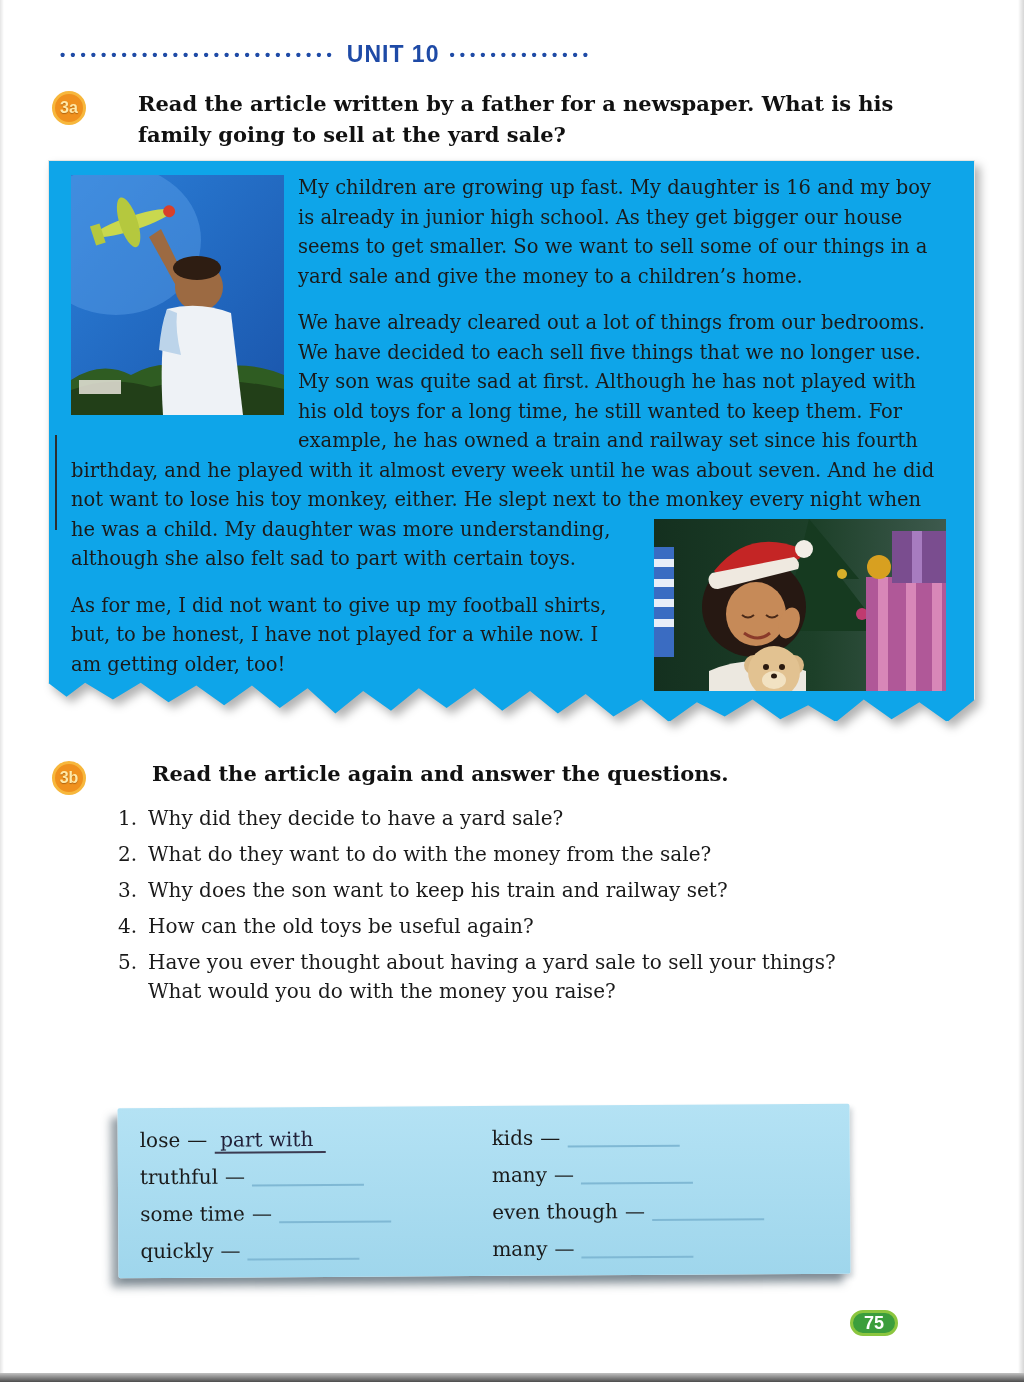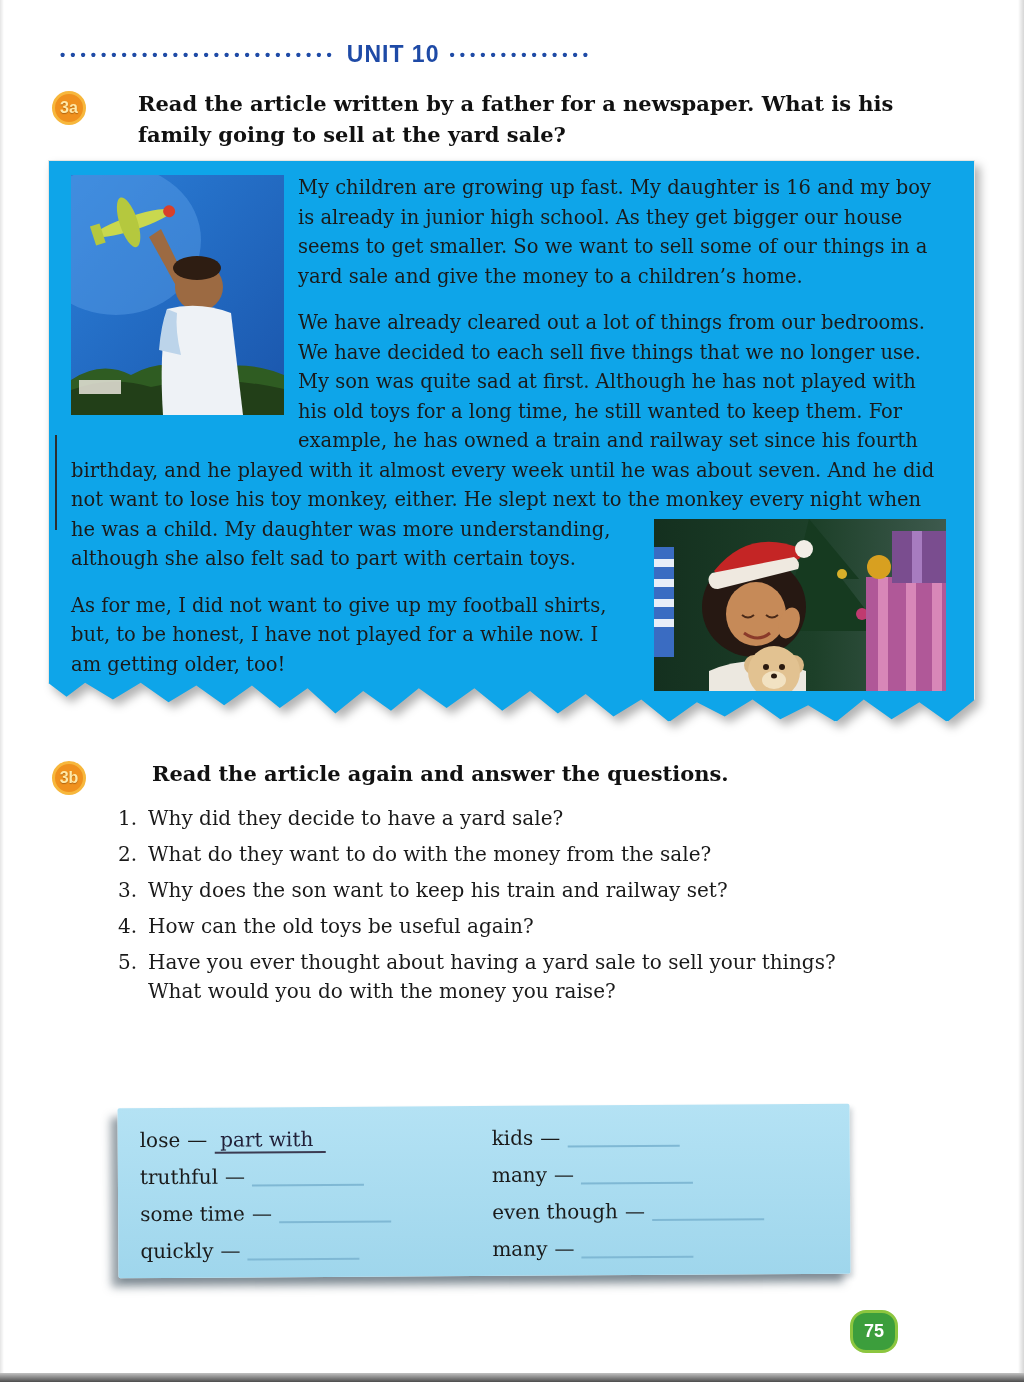--- a/index.html
+++ b/index.html
@@ -85,21 +85,21 @@
   }
   .match-item { font-size:20px; white-space:nowrap; }
   .m-dash { margin:0 7px; }
   .m-blank { display:inline-block; width:112px; height:14px; position:relative; top:3px;
     border-bottom:2px solid #7fb8d4; }
   .m-answer { display:inline-block; padding:0 12px 0 6px;
     border-bottom:2px solid #3b3b52; color:#22223a; }
 
   
   .page-num {
-    position:absolute; top:1310px; left:850px; width:48px; height:43px;
+    position:absolute; top:1310px; left:850px; width:48px; height:26px;
     background:#3c9e3c; border:3px solid #8cc63f; border-radius:16px;
     color:#ffffff; font-family:"Liberation Sans", sans-serif; font-weight:bold;
     font-size:18px; display:flex; align-items:center; justify-content:center;
   }
 </style>
 </head>
 <body>
 
 <div class="page">
 

